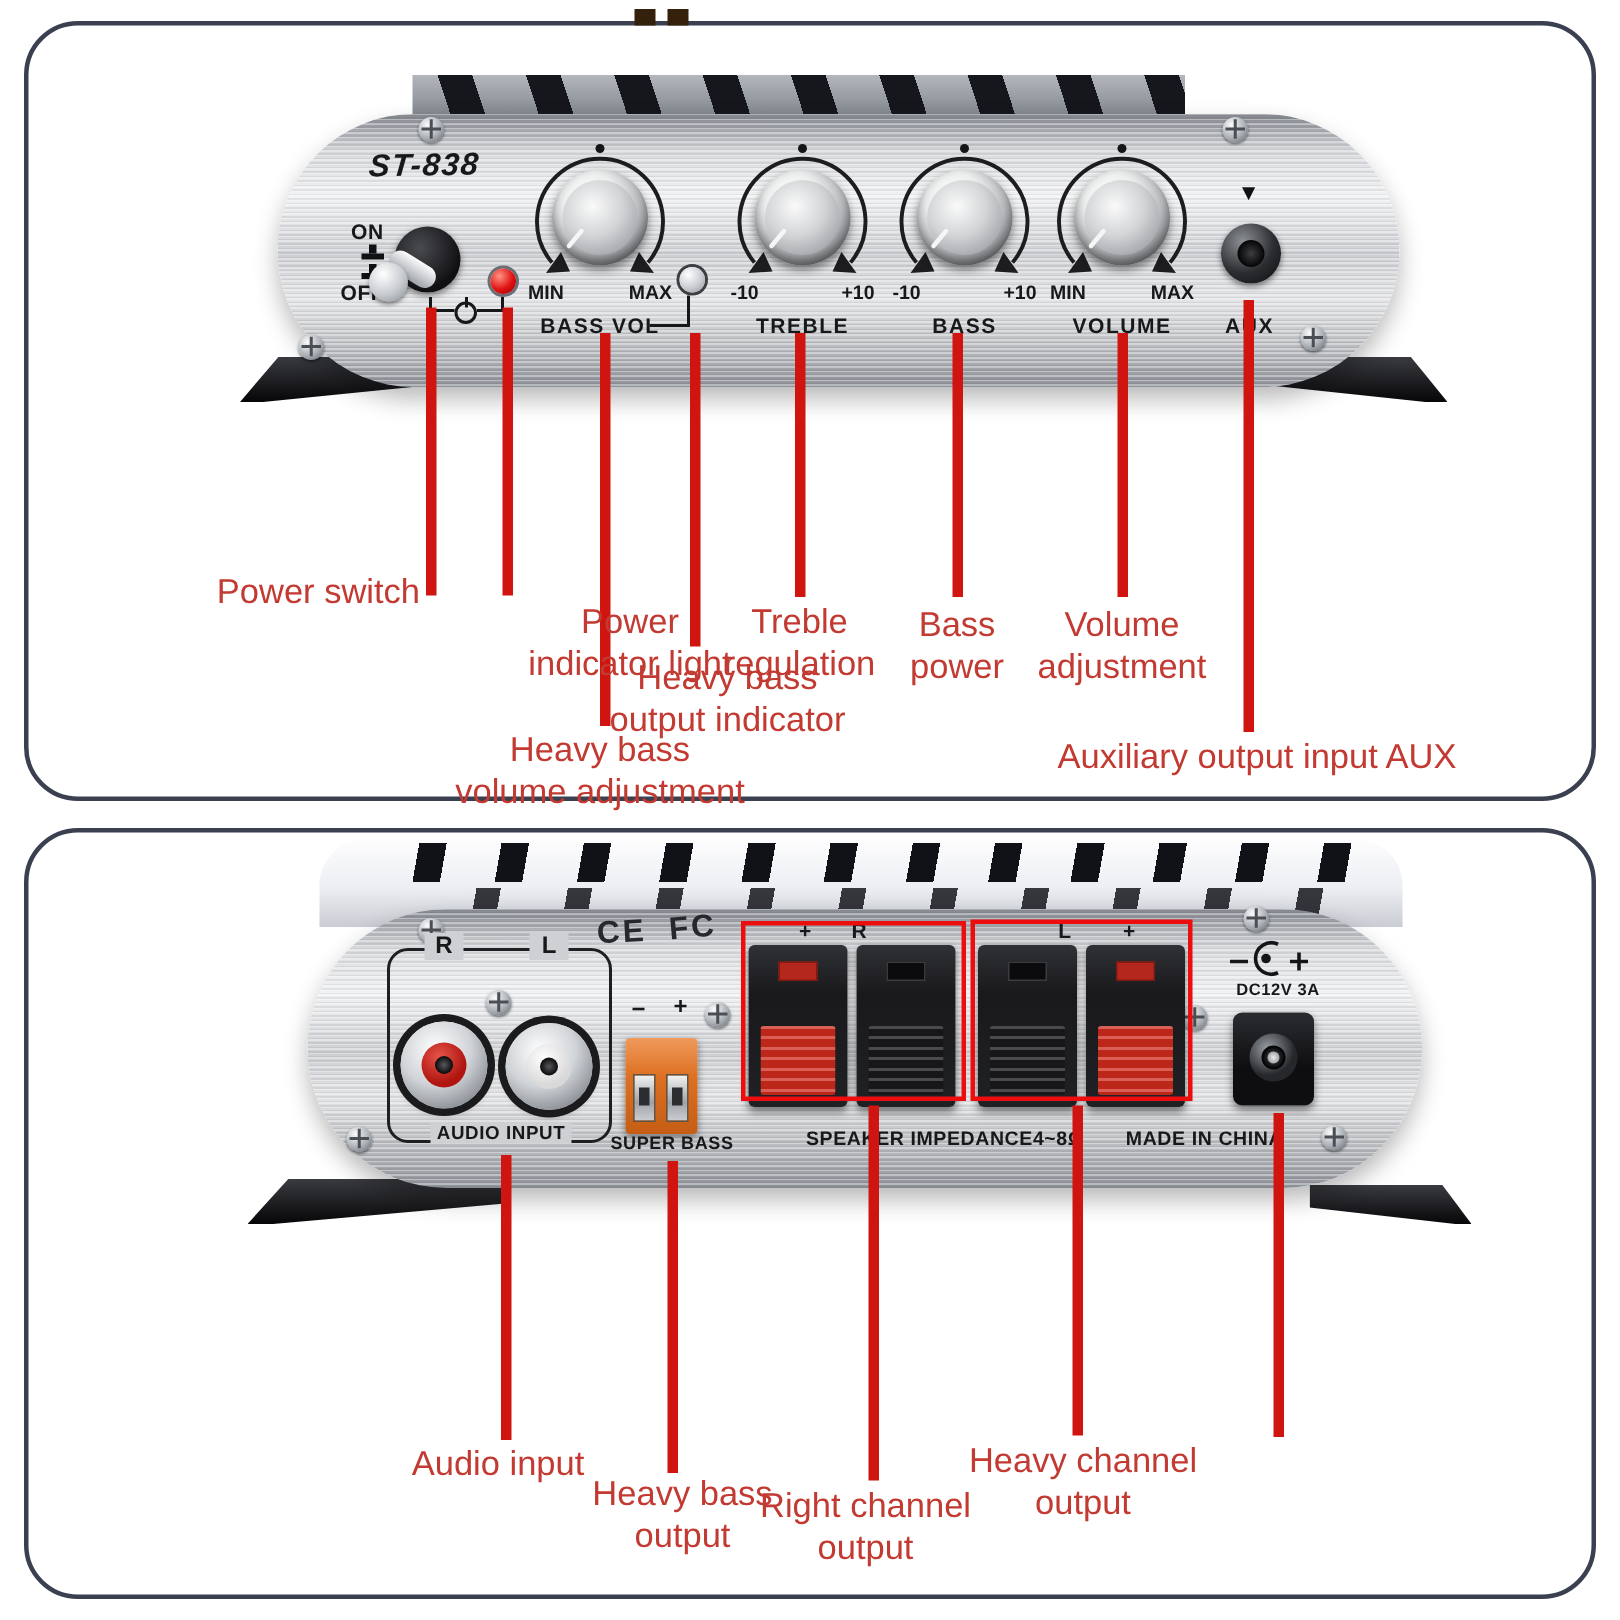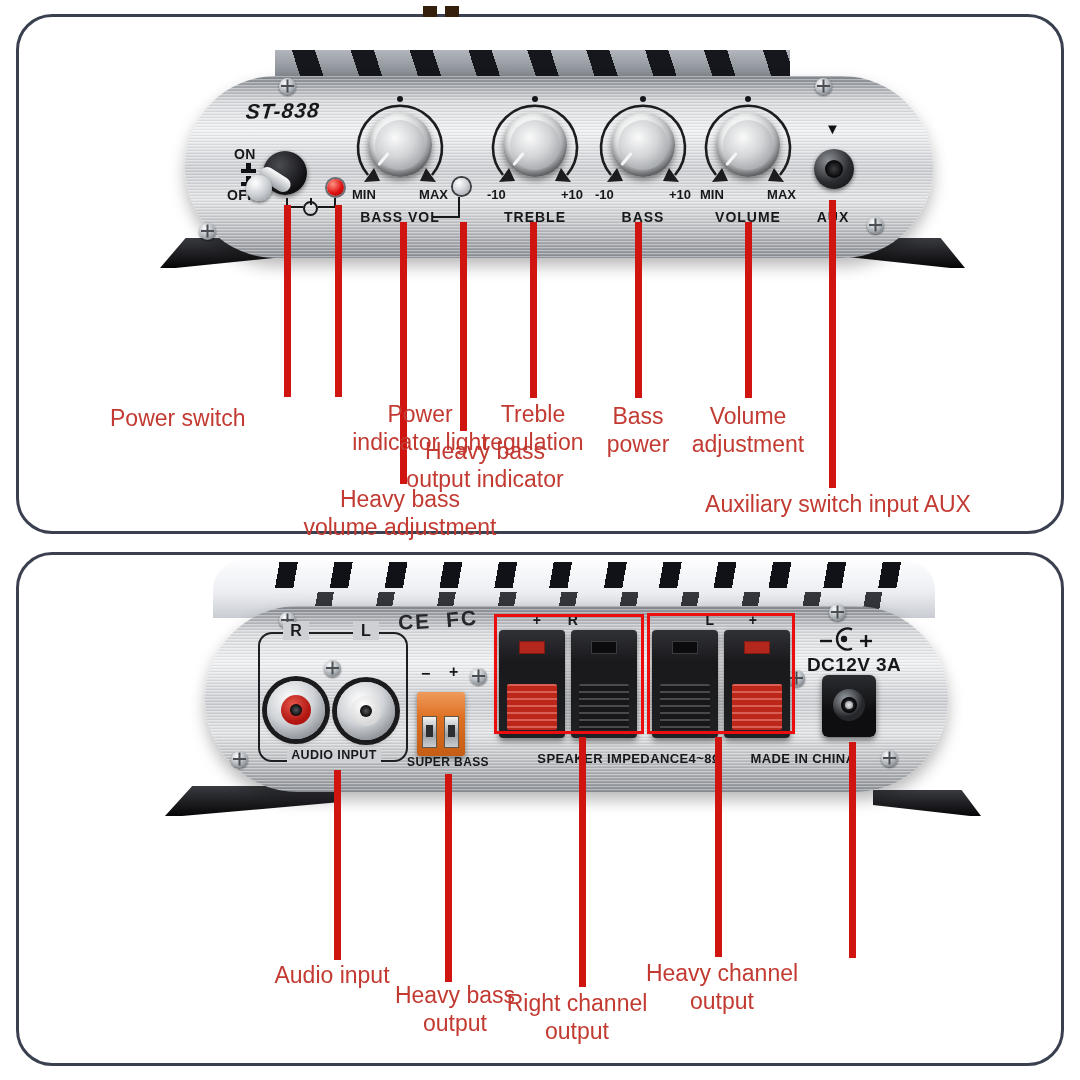--- a/index.html
+++ b/index.html
@@ -134,21 +134,21 @@
       background:linear-gradient(180deg,#2b2c30,#0e0e10 60%);box-shadow:0 3px 6px rgba(0,0,0,.5);}
   #dc-jack::before{content:'';position:absolute;left:11px;top:14px;width:32px;height:32px;border-radius:50%;
       background:radial-gradient(circle at 38% 32%,#9aa0a6,#26272b 60%);}
   #dc-jack::after{content:'';position:absolute;left:19px;top:22px;width:16px;height:16px;border-radius:50%;
       background:radial-gradient(#4e5055,#040405 65%);}
   #dc-pin{left:845px;top:701px;width:8px;height:8px;border-radius:50%;z-index:5;
       background:radial-gradient(#e8e9eb,#85898e);}
 
   
   .ann{position:absolute;color:#c23a31;font-size:23px;line-height:1.2;text-align:center;z-index:8;}
-  .ann.right{text-align:left;margin-top:24px;}
+  .ann.right{text-align:right;}
   .ln{position:absolute;width:7px;background:#d01410;z-index:7;}
 </style>
 </head>
 <body>
 
 <div id="stage">
 
   <div class="panel" id="panel-front"></div>
 
   <div class="abs fins"></div>
@@ -272,21 +272,21 @@
     <div>regulation</div>
   </div>
   <div class="ann" style="left:583px;top:403px;width:110px;">
     <div>Bass</div>
     <div>power</div>
   </div>
   <div class="ann" style="left:668px;top:403px;width:160px;">
     <div>Volume</div>
     <div>adjustment</div>
   </div>
-  <div class="ann" style="left:688px;top:491px;width:300px;">Auxiliary switch input AUX</div>
+  <div class="ann" style="left:688px;top:491px;width:300px;">Auxiliary output input AUX</div>
 
   <div class="panel" id="panel-rear"></div>
 
   <div class="abs" id="rear-topcase"></div>
   <div class="abs metal" id="rear-body"></div>
   <div class="foot" id="foot-rl"></div>
   <div class="foot" id="foot-rr"></div>
 
   <div class="screw" style="left:279px;top:612px;"></div>
   <div class="screw" style="left:324px;top:660px;"></div>
@@ -342,21 +342,21 @@
   <div class="pm center" style="left:535px;top:751px;width:190px;font-size:13px;">SPEAKER IMPEDANCE4~8Ω</div>
   <div class="pm center" style="left:748px;top:751px;width:110px;font-size:13px;">MADE IN CHINA</div>
 
   <svg class="abs" id="dc-sym" viewBox="0 0 56 24">
     <line x1="2" y1="14" x2="14" y2="14" stroke="#141518" stroke-width="2.4"></line>
     <circle cx="26" cy="12" r="3.2" fill="#141518"></circle>
     <path d="M34 2.5 A10.5 10.5 0 1 0 34 21.5" fill="none" stroke="#141518" stroke-width="2.4"></path>
     <line x1="42" y1="14" x2="54" y2="14" stroke="#141518" stroke-width="2.4"></line>
     <line x1="48" y1="8" x2="48" y2="20" stroke="#141518" stroke-width="2.4"></line>
   </svg>
-  <div class="pm center" style="left:807px;top:654px;width:90px;font-size:19px;">DC12V 3A</div>
+  <div class="pm center" style="left:807px;top:654px;width:90px;font-size:11px;">DC12V 3A</div>
   <div class="abs" id="dc-jack"></div>
   <div class="abs" id="dc-pin"></div>
 
   <div class="ln" style="left:334px;top:770px;height:190px;"></div>
   <div class="ln" style="left:445px;top:774px;height:208px;"></div>
   <div class="ln" style="left:579px;top:737px;height:250px;"></div>
   <div class="ln" style="left:715px;top:737px;height:220px;"></div>
   <div class="ln" style="left:849px;top:742px;height:216px;"></div>
 
   <div class="ann" style="left:252px;top:962px;width:160px;">Audio input</div>

